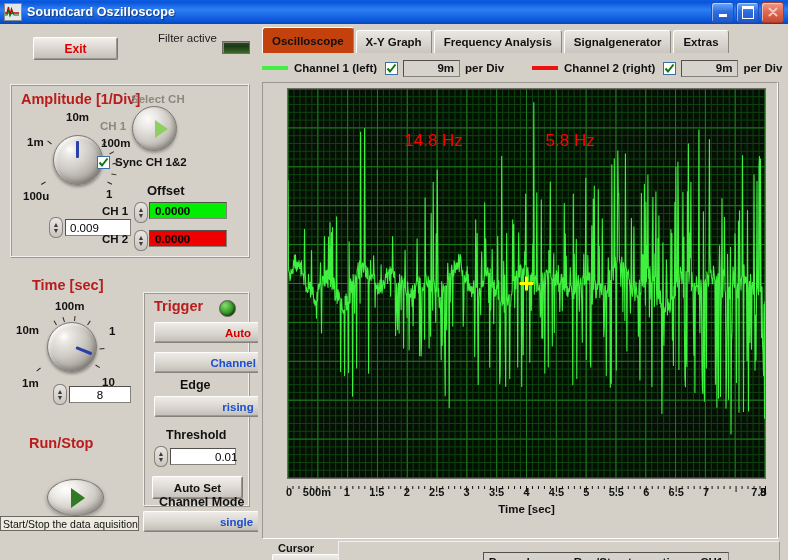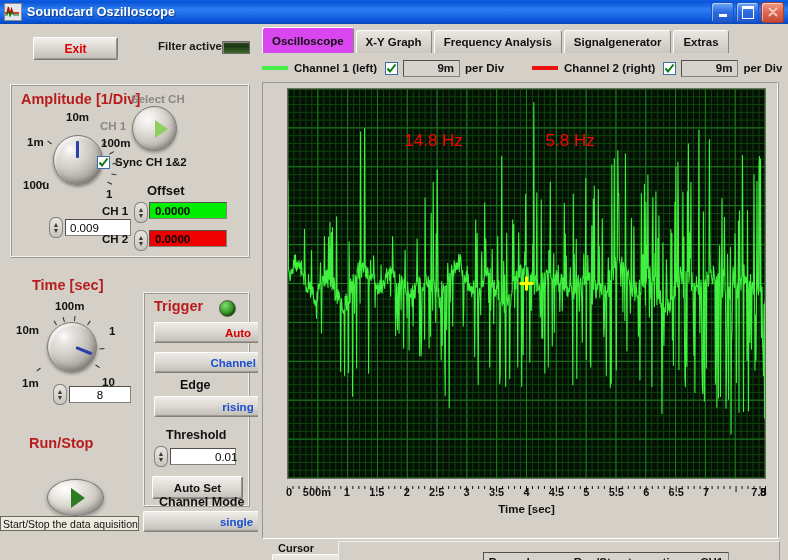--- a/index.html
+++ b/index.html
@@ -24,21 +24,21 @@
 
   
   .left{position:absolute;left:0;top:24px;width:258px;height:536px;background:#d4d0c8;}
 
   .exit-btn{position:absolute;left:33px;top:13px;width:83px;height:21px;
     background:linear-gradient(to bottom,#f2f0ec,#dcd8d2 45%,#c3bfb8);
     border:1px solid #7d7a74;border-top-color:#fff;border-left-color:#fff;
     box-shadow:inset -1px -1px 0 #9a968f;
     color:#e00000;font-weight:bold;font-size:12px;display:flex;align-items:center;justify-content:center;
     border-radius:2px;cursor:pointer;}
-  .filter-label{position:absolute;left:147px;top:16px;font-size:11.5px;font-weight:bold;color:#1a1a1a;padding-left:11px;}
+  .filter-label{position:absolute;left:147px;top:8px;font-size:11.5px;font-weight:normal;color:#1a1a1a;padding-left:11px;}
   .filter-led{position:absolute;left:222px;top:17px;width:26px;height:11px;
     background:linear-gradient(to bottom,#2a4a20,#1d3a16 40%,#3d6a2c);border:1px solid #6e6a64;
     box-shadow:inset 1px 1px 0 #8b8780;}
 
   .panel{position:absolute;background:#d4d0c8;border:1px solid #9b9792;
     border-top-color:#f2f0ec;border-left-color:#f2f0ec;box-shadow:inset -1px -1px 0 #f2f0ec, inset 1px 1px 0 #9b9792;}
 
   
   #amp-panel{left:10px;top:60px;width:238px;height:172px;}
   .sec-title{font-size:14.5px;font-weight:bold;color:#b91c1c;}
@@ -109,21 +109,21 @@
 
   
   .right{position:absolute;left:258px;top:24px;width:530px;height:536px;background:#d4d0c8;}
 
   .tabbar{position:absolute;left:4px;top:4px;height:25px;display:flex;align-items:flex-end;}
   .tab{height:22px;margin-right:2px;padding:0 9px;
     background:linear-gradient(to bottom,#e9e7e2,#d7d3cd 60%,#cac6bf);
     border:1px solid #8b8781;border-bottom:none;border-top-color:#fefefe;border-left-color:#fefefe;
     border-radius:3px 3px 0 0;font-size:11.5px;font-weight:bold;color:#111;
     display:flex;align-items:center;cursor:pointer;}
-  .tab.active{height:25px;background:#d946ef;border-color:#fff;border-right-color:#8b8781;
+  .tab.active{height:25px;background:#c2410c;border-color:#fff;border-right-color:#8b8781;
     box-shadow:0 1px 0 #d4d0c8;}
 
   .chrow{position:absolute;top:33px;left:4px;height:22px;display:flex;align-items:center;font-size:11.5px;font-weight:bold;color:#111;}
   .chline{width:26px;height:4px;margin-right:6px;}
   .valbox{width:57px;height:17px;background:#d6d2cc;border:1px solid #84807a;border-top-color:#53504c;border-left-color:#53504c;
     font-size:11.5px;font-weight:bold;color:#111;display:flex;align-items:center;justify-content:flex-end;padding-right:5px;box-sizing:border-box;margin:0 5px;}
 
   
   .graphwrap{position:absolute;left:4px;top:58px;width:514px;height:455px;
     background:#d4d0c8;border:1px solid #9b9792;border-right-color:#fff;border-bottom-color:#fff;}
@@ -181,21 +181,21 @@
     <div class="filter-label">Filter active</div>
     <div class="filter-led"></div>
 
     <div class="panel" id="amp-panel">
       <div class="sec-title" style="position:absolute;left:10px;top:6px;">Amplitude [1/Div]</div>
 
       <div style="position:absolute;left:10px;top:26px;width:125px;height:112px;">
         <span class="lbl" style="position:absolute;left:45px;top:0px;">10m</span>
         <span class="lbl" style="position:absolute;left:6px;top:25px;">1m</span>
         <span class="lbl" style="position:absolute;left:80px;top:26px;">100m</span>
-        <span class="lbl" style="position:absolute;left:2px;top:68px;">100u</span>
+        <span class="lbl" style="position:absolute;left:2px;top:79px;">100u</span>
         <span class="lbl" style="position:absolute;left:85px;top:77px;">1</span>
 
         <div class="knob" style="left:32px;top:24px;width:48px;height:48px;">
           <div class="knob-pointer" style="left:22px;top:5px;width:3px;height:17px;"></div>
         </div>
 
         <div class="tickmark" style="left:81px;top:29px;transform:rotate(48deg);"></div>
         <div class="tickmark" style="left:88px;top:38px;transform:rotate(62deg);"></div>
         <div class="tickmark" style="left:91px;top:48px;transform:rotate(76deg);"></div>
         <div class="tickmark" style="left:90px;top:58px;transform:rotate(100deg);"></div>

